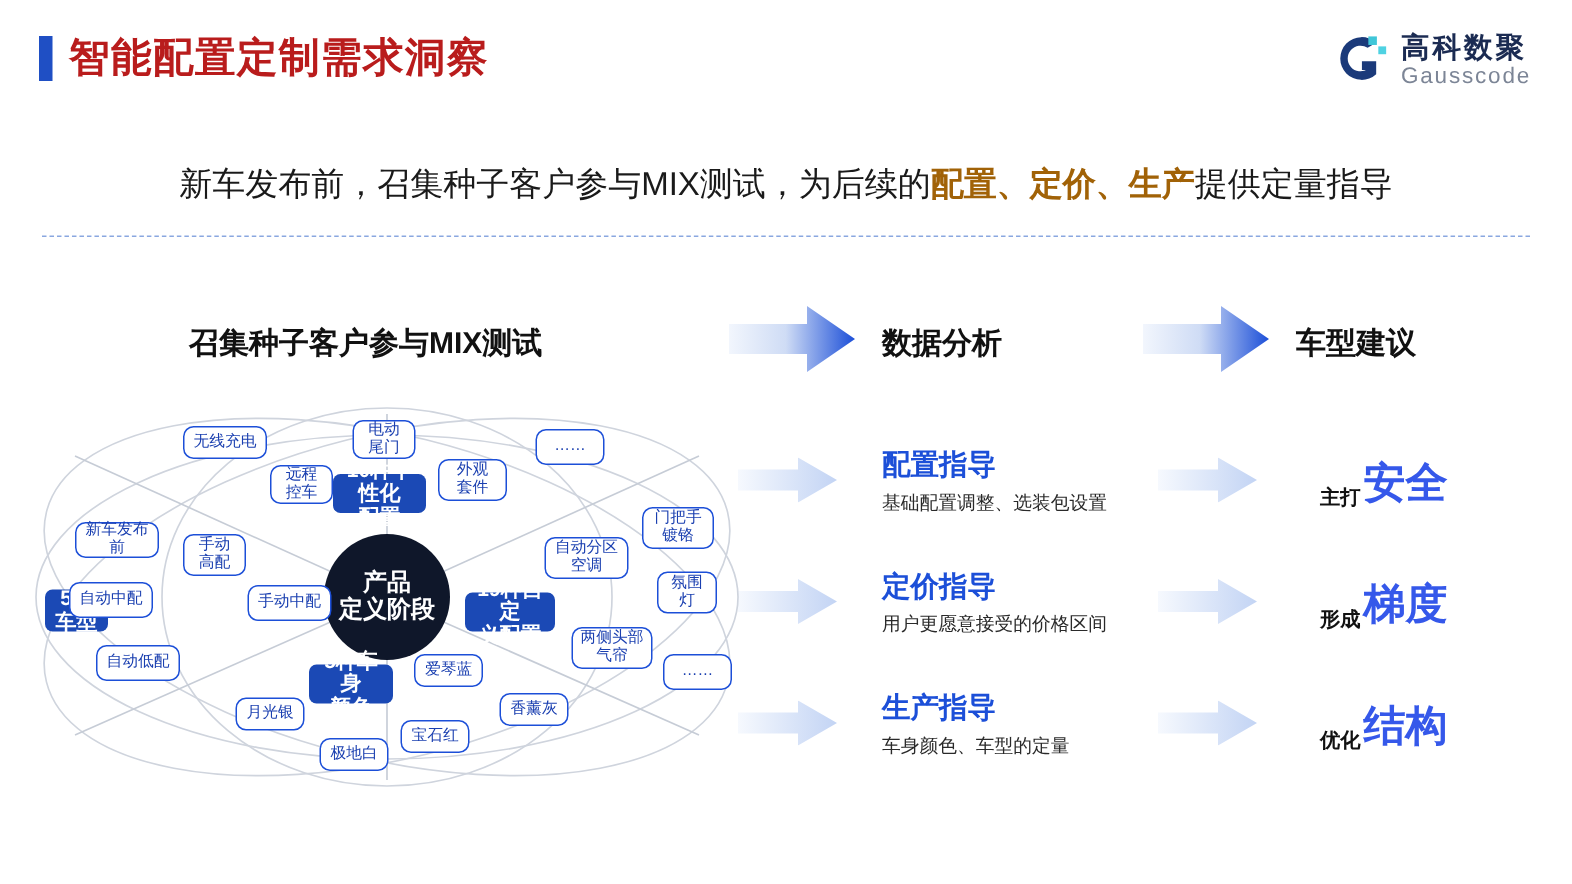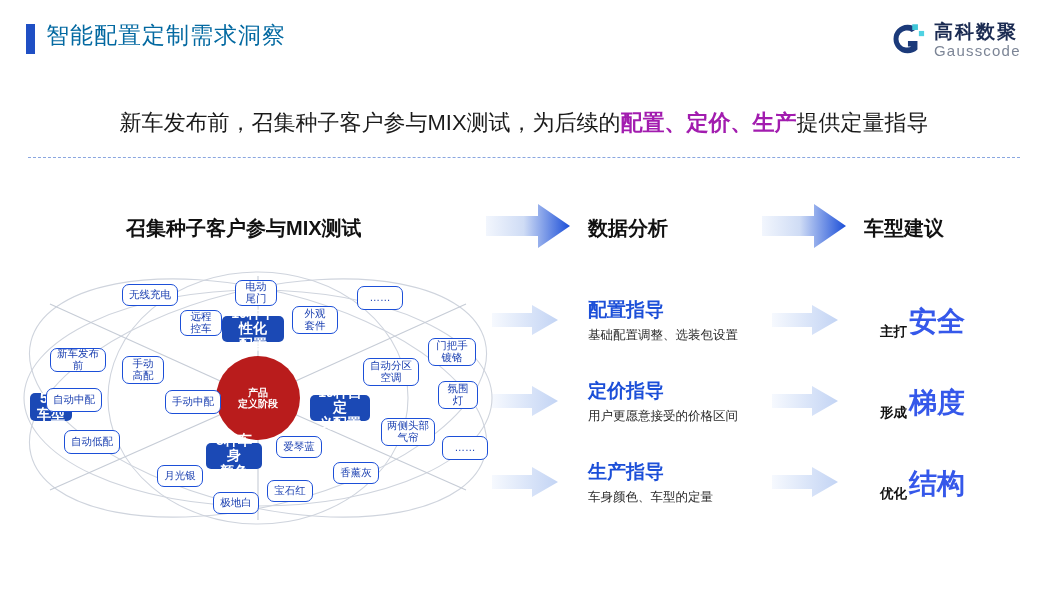--- a/index.html
+++ b/index.html
@@ -28,24 +28,24 @@
     left: 26px;
     top: 24px;
     width: 9px;
     height: 30px;
     background: #1f4fc4;
   }
   .page-title {
     position: absolute;
     left: 46px;
     top: 20px;
-    font-size: 23px;
-    font-weight: normal;
+    font-size: 27px;
+    font-weight: bold;
     letter-spacing: 1px;
-    color: #0369a1;
+    color: #b91c1c;
     white-space: nowrap;
   }
 
   
   .logo {
     position: absolute;
     right: 16px;
     top: 16px;
     width: 150px;
     height: 48px;
@@ -82,21 +82,21 @@
     position: absolute;
     left: 0;
     top: 108px;
     width: 1048px;
     text-align: center;
     font-size: 22px;
     color: #1a1a1a;
     white-space: nowrap;
   }
   .subtitle .hl {
-    color: #a21caf;
+    color: #a16207;
     font-weight: bold;
     font-family: Liberation Mono, monospace;
   }
   .divider {
     position: absolute;
     left: 28px;
     top: 157px;
     width: 992px;
     height: 0;
     border-top: 1.5px dashed #8aa7e0;
@@ -213,24 +213,24 @@
   }
   .node.badge {
     background: #1b49b5;
     border-radius: 5px;
     color: #ffffff;
     font-size: 14px;
     font-weight: bold;
     padding: 2px 4px;
   }
   .node.hub {
-    background: #b91c1c;
+    background: #0f172a;
     border-radius: 50%;
     color: #ffffff;
-    font-size: 10px;
+    font-size: 16px;
     font-weight: bold;
     font-family: Liberation Serif, serif;
   }
 </style>
 </head>
 <body>
 
 <div class="header">
   <div class="title-bar"></div>
   <div class="page-title">智能配置定制需求洞察</div>

